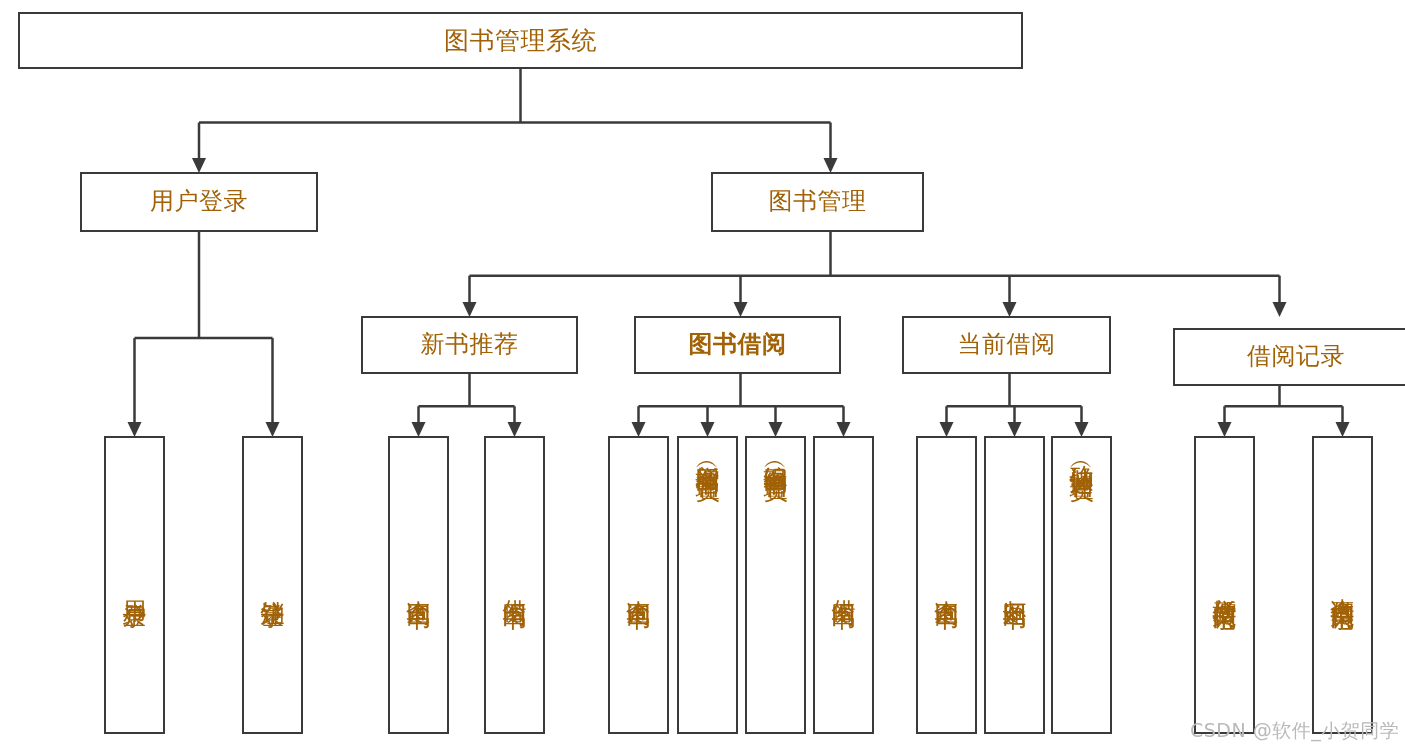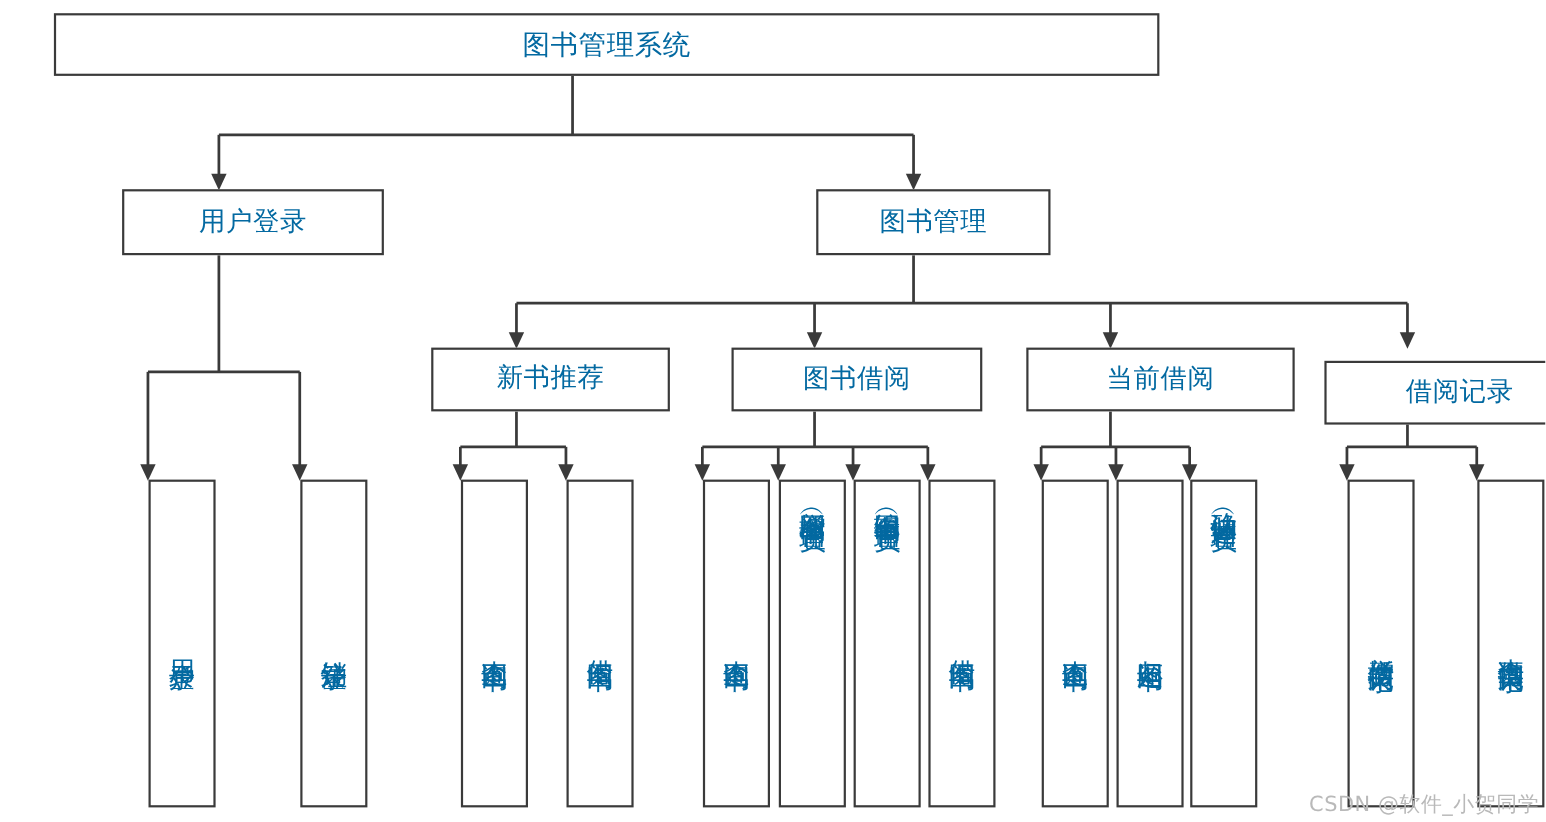--- a/index.html
+++ b/index.html
@@ -25,22 +25,21 @@
     height: 747px;
   }
   .node {
     position: absolute;
     box-sizing: border-box;
     border: 2px solid #3a3a3a;
     background: #ffffff;
     display: flex;
     align-items: center;
     justify-content: center;
-    color: #0369a1;
-    margin-left: 31px;
+    color: #a16207;
   }
   .node .label {
     display: block;
     text-align: center;
     line-height: 1.08;
     letter-spacing: 0.5px;
   }
   .node.root .label { font-size: 25px; }
   .node.lvl2 .label { font-size: 24px; }
   .node.lvl3 .label { font-size: 24px; }
@@ -137,24 +136,24 @@
       </div>
       <div class="node lvl2" style="left: 80px; top: 172px; width: 238px; height: 60px;">
         <span class="label">用户登录</span>
       </div>
       <div class="node lvl2" style="left: 711px; top: 172px; width: 213px; height: 60px;">
         <span class="label">图书管理</span>
       </div>
       <div class="node lvl3" style="left: 361px; top: 316px; width: 217px; height: 58px; font-family: Liberation Serif, serif;">
         <span class="label">新书推荐</span>
       </div>
-      <div class="node lvl3" style="left: 634px; top: 316px; width: 228px; height: 58px;">
+      <div class="node lvl3" style="left: 634px; top: 316px; width: 207px; height: 58px; font-weight: bold;">
         <span class="label">图书借阅</span>
       </div>
-      <div class="node lvl3" style="left: 902px; top: 316px; width: 244px; height: 58px;">
+      <div class="node lvl3" style="left: 902px; top: 316px; width: 209px; height: 58px;">
         <span class="label">当前借阅</span>
       </div>
       <div class="node lvl3" style="left: 1173px; top: 328px; width: 246px; height: 58px;">
         <span class="label">借阅记录</span>
       </div>
       <div class="node leaf mid" style="left: 104px; top: 436px; width: 61px; height: 298px;">
         <span class="label">用户登录</span>
       </div>
       <div class="node leaf mid" style="left: 242px; top: 436px; width: 61px; height: 298px;">
         <span class="label">注销登录</span>

